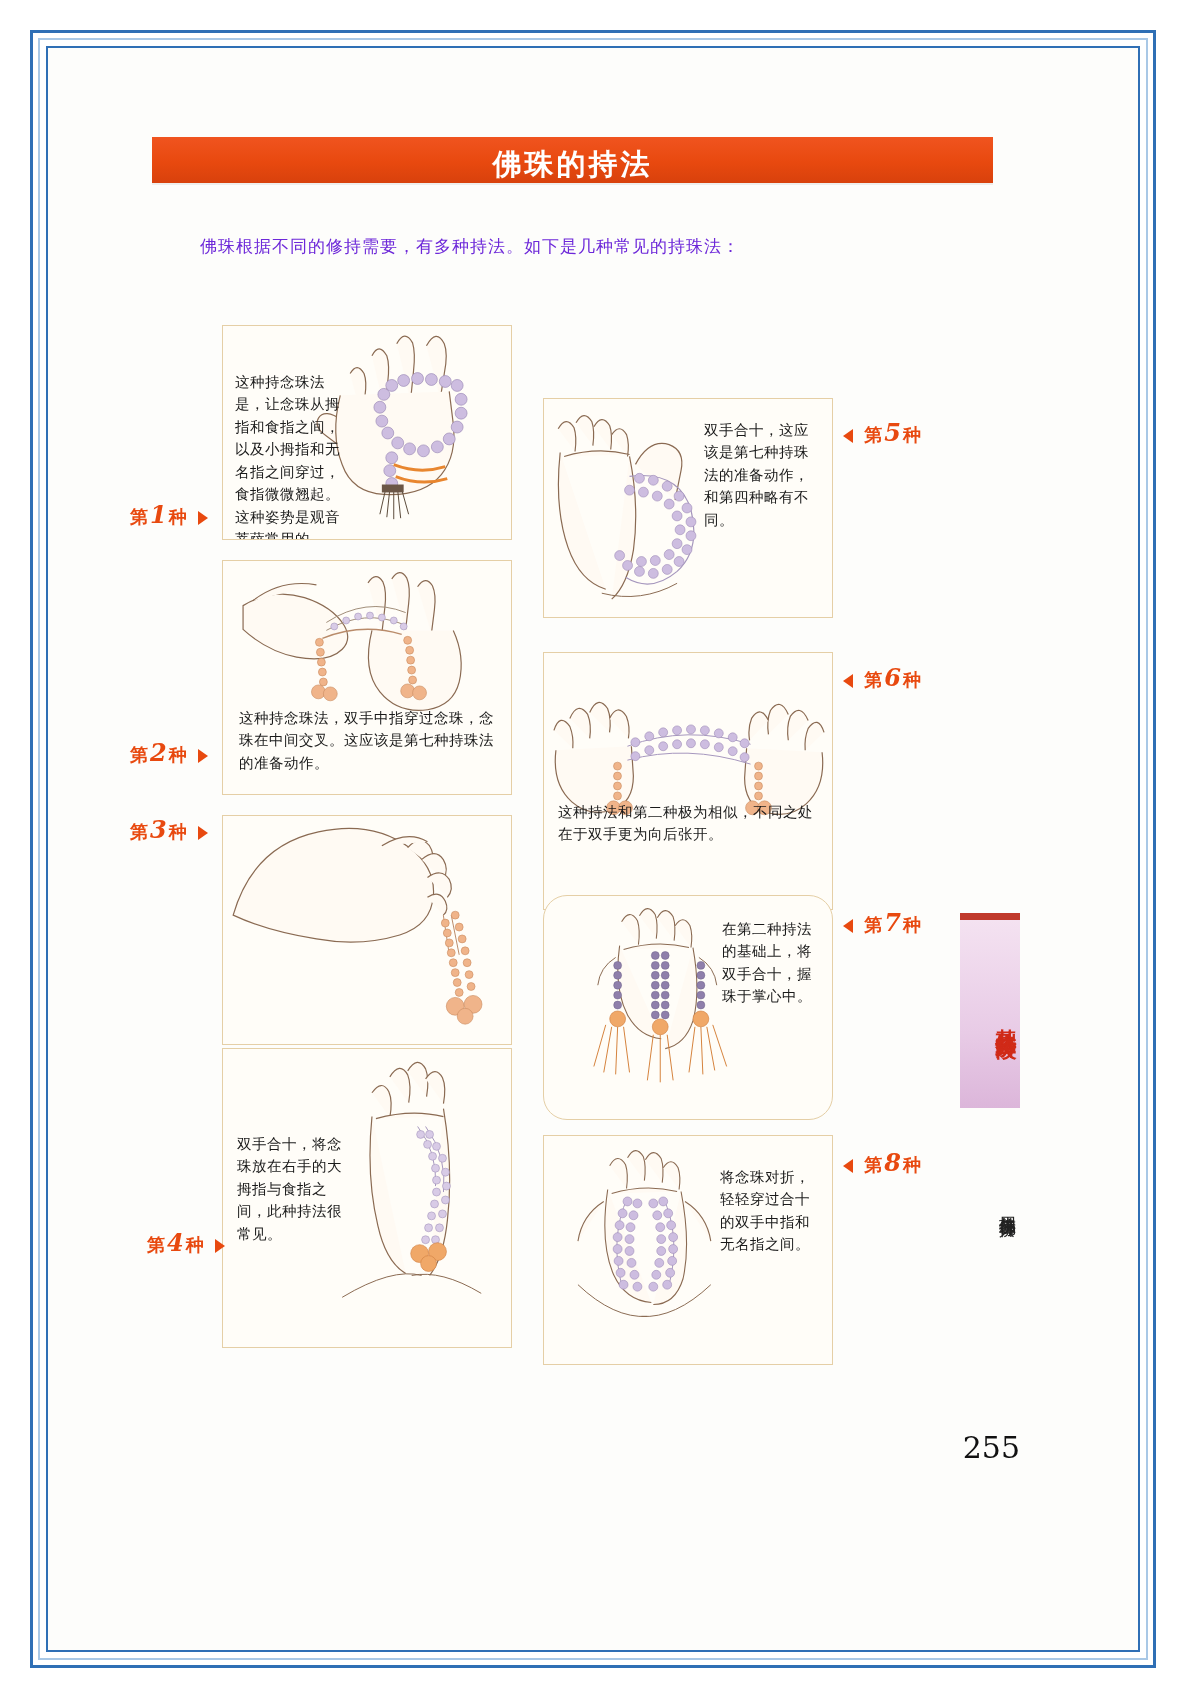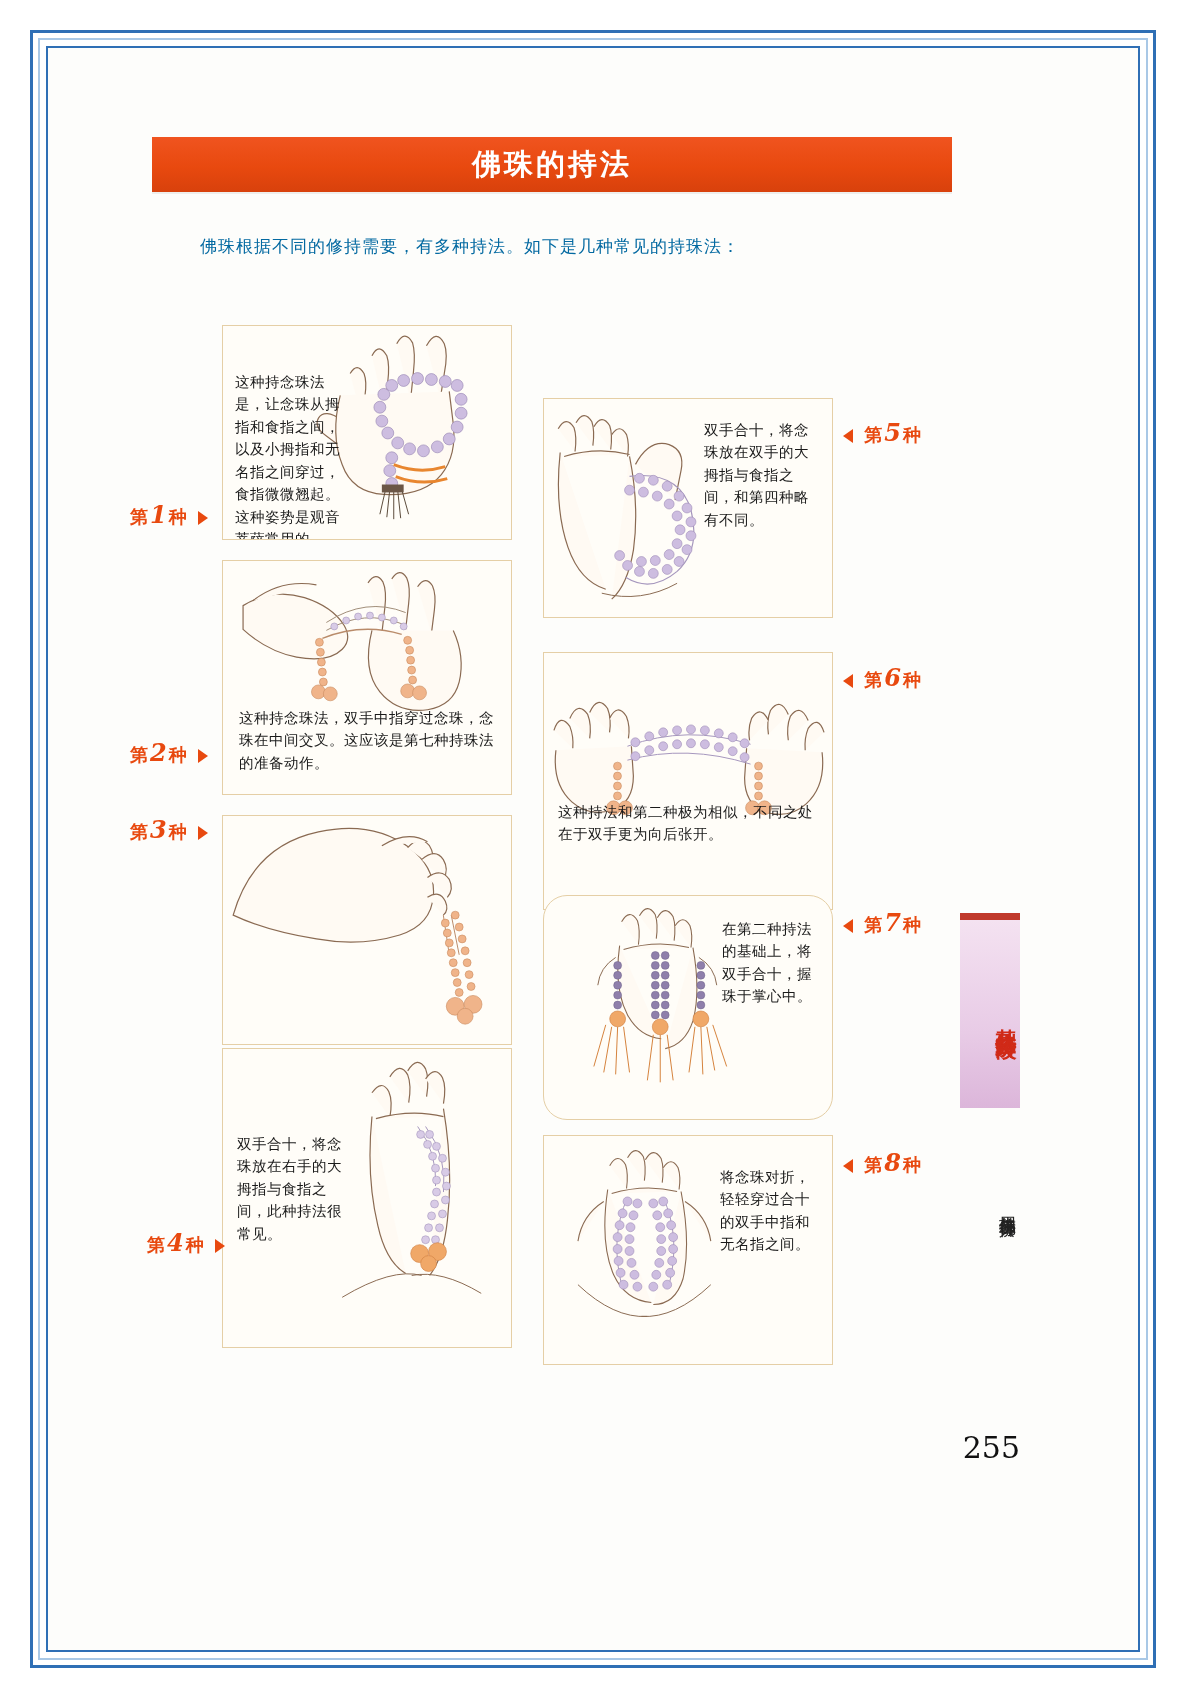--- a/index.html
+++ b/index.html
@@ -42,42 +42,43 @@
     width: 1094px; height: 1606px;
     border: 2px solid #2f6fb5;
     box-sizing: border-box;
     background: #fdfdfb;
   }
 
   
   .title-banner {
     position: absolute;
     left: 152px; top: 137px;
-    width: 800px; height: 55px;
+    width: 800px; height: 46px;
     background: linear-gradient(180deg, #f0541f 0%, #e8490f 55%, #d8410c 100%);
     box-shadow: 0 2px 0 rgba(0,0,0,0.06);
+    padding-left: 41px;
   }
   .title-banner .title-text {
     position: absolute;
     left: 0; right: 0; top: 8px;
     text-align: center;
     color: #ffffff;
     font-family: "DejaVu Serif", "Liberation Serif", serif;
     font-weight: bold;
     font-size: 29px;
     letter-spacing: 3px;
   }
 
   .intro {
     position: absolute;
     left: 200px; top: 235px;
     width: 780px;
     font-family: "DejaVu Sans", "Liberation Sans", sans-serif;
     font-size: 17px;
-    color: #0369a1;
+    color: #6d28d9;
     letter-spacing: 1px;
   }
 
   
   .panel {
     position: absolute;
     background: #fffdf8;
     border: 1px solid #e5cfa6;
     box-sizing: border-box;
     overflow: hidden;
@@ -417,21 +418,21 @@
           <circle cx="137" cy="132" r="5"></circle>
         <circle cx="134" cy="146" r="5"></circle>
           <circle cx="126" cy="157" r="5"></circle>
         <circle cx="112" cy="163" r="5"></circle>
           <circle cx="98" cy="164" r="5"></circle>
       </g>
       <g stroke="#8a6a52" stroke-width="1" fill="none">
         <path d="M58 196 q40 10 76 -10"></path>
       </g>
     </svg>
-    <div class="panel-caption" style="left:160px; top:20px; width:112px;">双手合十，将念珠放在双手的大拇指与食指之间，和第四种略有不同。</div>
+    <div class="panel-caption" style="left:160px; top:20px; width:112px;">双手合十，这应该是第七种持珠法的准备动作，和第四种略有不同。</div>
   </div>
   <div class="step-marker" style="left:838px; top:418px;">
     <span class="tri tri-left"></span>
     <span>第</span><span class="num">5</span><span>种</span>
   </div>
 
   <div class="panel" style="left:543px; top:652px; width:290px; height:258px;">
     <svg class="ill" viewBox="0 0 290 222">
       <g stroke="#8a6a52" stroke-width="1.2" fill="#fffaf3">
         <path d="M10 60 q6 -18 16 -4 q4 10 3 22"></path>

